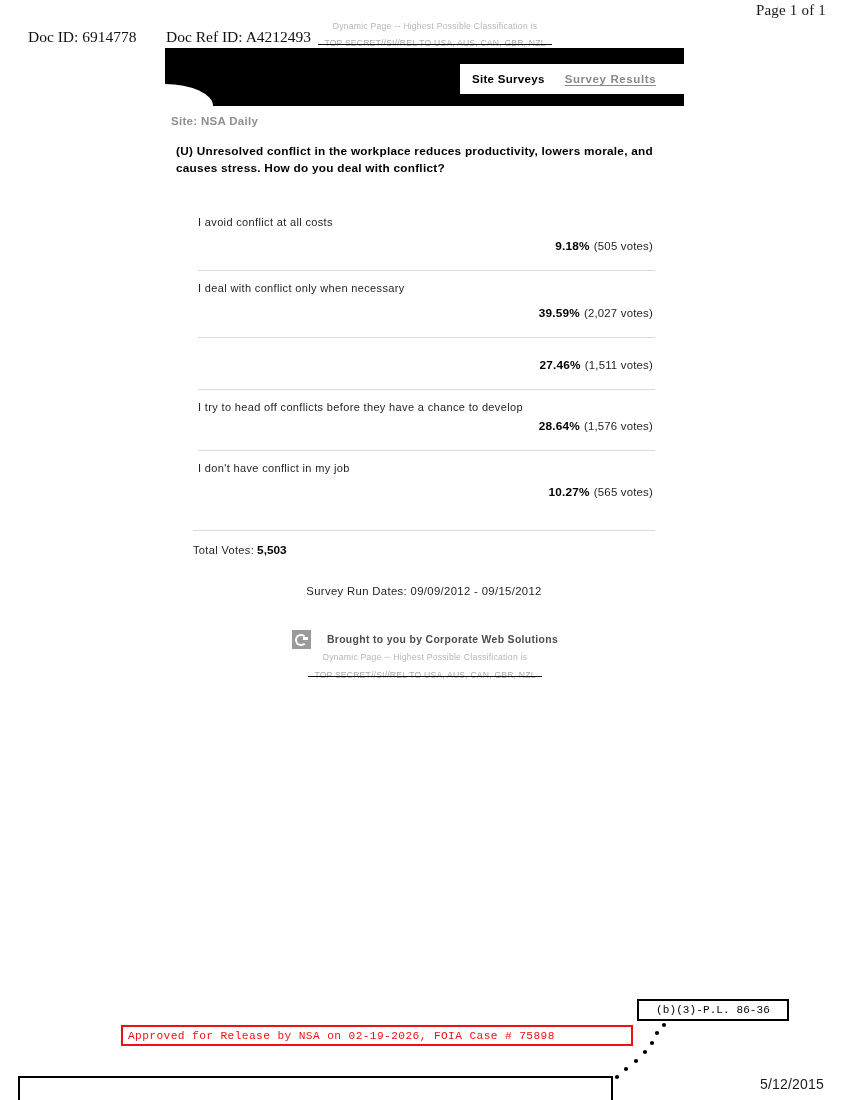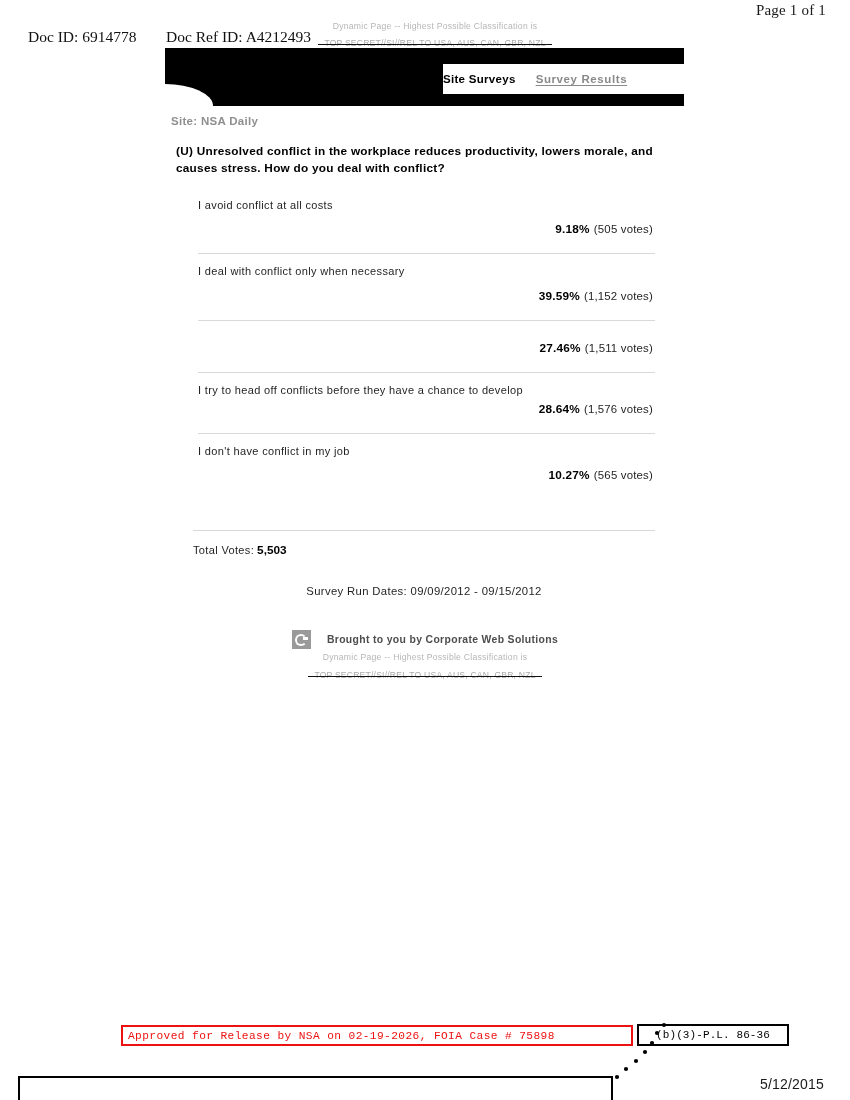--- a/index.html
+++ b/index.html
@@ -120,29 +120,29 @@
   .banner-right-bottom {
     position: absolute;
     left: 295px;
     bottom: 0;
     width: 224px;
     height: 12px;
     background: #000;
   }
   .nav-strip {
     position: absolute;
-    left: 278px;
+    left: 295px;
     top: 16px;
     width: 224px;
     height: 30px;
     background: #fff;
     display: flex;
     align-items: center;
     gap: 20px;
-    padding-left: 0;
+    padding-left: 12px;
     box-sizing: border-box;
   }
   .nav-tab-active {
     font-size: 11.5px;
     font-weight: bold;
     color: #000;
     letter-spacing: .3px;
     white-space: nowrap;
   }
   .nav-tab-link {
@@ -176,21 +176,21 @@
     font-weight: bold;
     color: #000;
     line-height: 1.45;
     letter-spacing: .25px;
   }
 
   
   .results {
     position: absolute;
     left: 198px;
-    top: 192px;
+    top: 209px;
     width: 457px;
   }
   .result-row {
     position: relative;
     padding-top: 6px;
   }
   .result-row + .result-row {
     border-top: 1px solid #d9d9d9;
     margin-top: 16px;
     padding-top: 10px;
@@ -341,21 +341,20 @@
     left: 637px;
     top: 999px;
     width: 152px;
     height: 22px;
     border: 2px solid #000;
     box-sizing: border-box;
     display: flex;
     align-items: center;
     justify-content: center;
     background: #fff;
-    margin-top: 25px;
   }
   .exempt-text {
     font-family: "Liberation Mono", monospace;
     font-size: 11px;
     color: #000;
     letter-spacing: .1px;
     white-space: nowrap;
   }
   .leader-dots {
     position: absolute;
@@ -423,21 +422,21 @@
     <div class="result-row">
       <div class="result-label">I avoid conflict at all costs</div>
       <div class="result-stats">
         <span class="result-pct">9.18%</span><span class="result-votes">(505 votes)</span>
       </div>
     </div>
 
     <div class="result-row">
       <div class="result-label">I deal with conflict only when necessary</div>
       <div class="result-stats">
-        <span class="result-pct">39.59%</span><span class="result-votes">(1,152 votes)</span>
+        <span class="result-pct">39.59%</span><span class="result-votes">(2,027 votes)</span>
       </div>
     </div>
 
     <div class="result-row">
       <div class="result-stats">
         <span class="result-pct">27.46%</span><span class="result-votes">(1,511 votes)</span>
       </div>
     </div>
 
     <div class="result-row tight">

